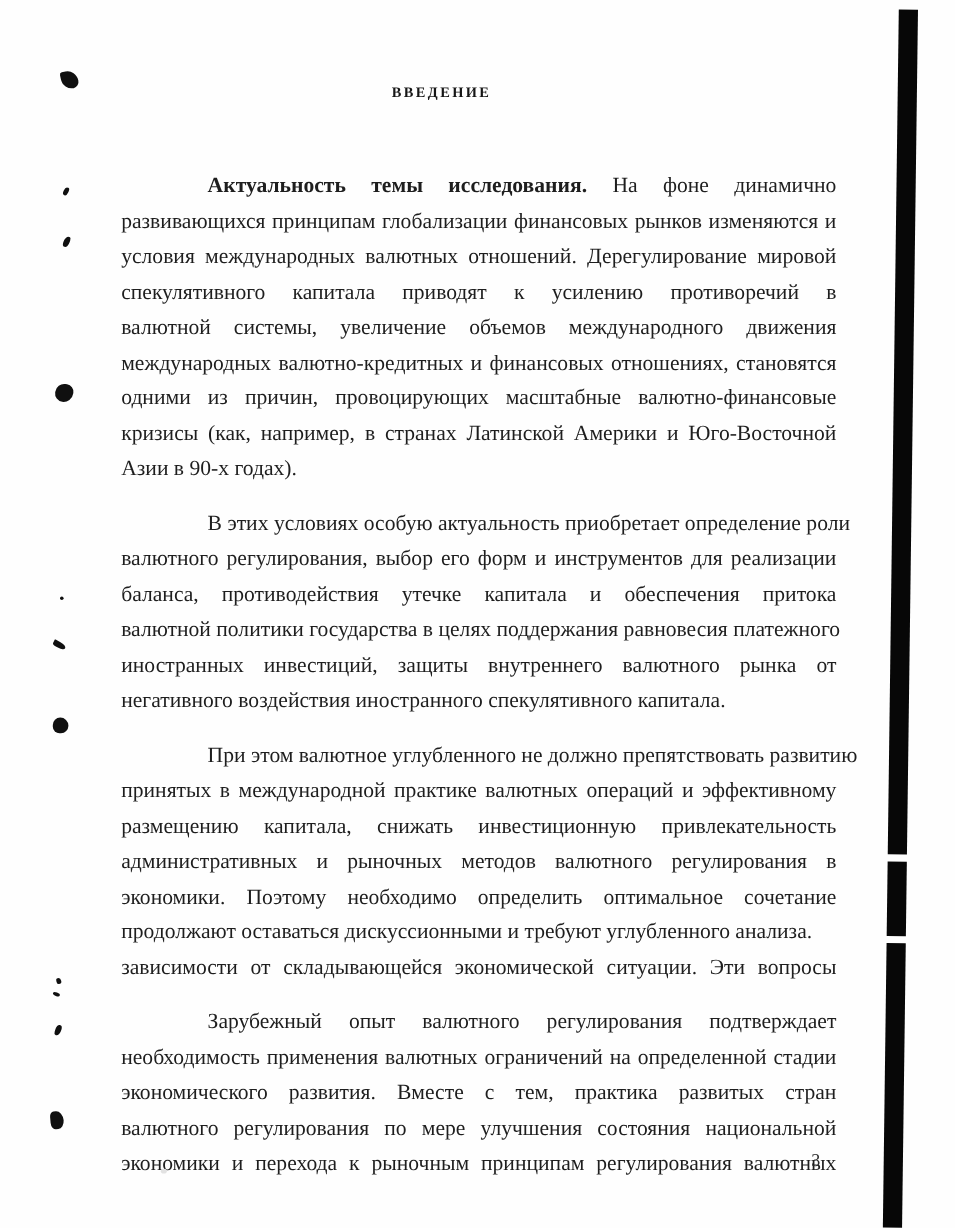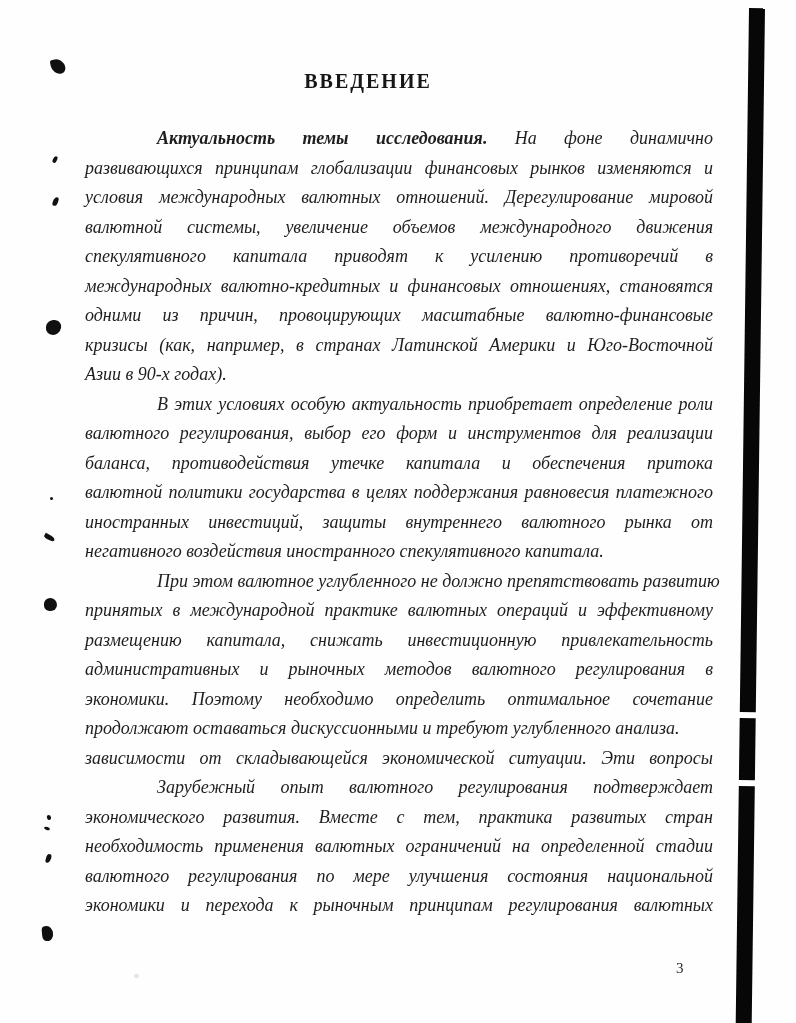--- a/index.html
+++ b/index.html
@@ -11,35 +11,35 @@
   }
   .page {
     position: relative;
     width: 796px; height: 1023px;
     background: #fefefe;
   }
   .doc-title {
     position: absolute;
     top: 70px; left: 0; right: 60px;
     text-align: center;
-    font-size: 20px;
+    font-size: 12px;
     font-weight: bold;
     letter-spacing: 2px;
     color: #161616;
     margin: 0;
   }
   .bodytext {
     position: absolute;
     left: 85px; top: 124px;
     width: 628px;
     font-size: 18px;
     line-height: 29.5px;
     color: #1e1e1e;
   }
-  .para { margin: 0; font-style: italic; }
+  .para { margin: 16px; }
   .line {
     text-align: justify;
     text-align-last: justify;
     height: 29.5px;
     white-space: nowrap;
   }
   .line.natural { text-align-last: left; }
   .line.first { text-indent: 72px; }
   .lead-bold { font-weight: bold; }
   .page-number {
@@ -81,22 +81,22 @@
 <div class="page">
 
   <h1 class="doc-title">ВВЕДЕНИЕ</h1>
 
   <div class="bodytext">
 
     <div class="para">
       <div class="line first"><span class="lead-bold">Актуальность темы исследования.</span> <span>На фоне динамично</span></div>
       <div class="line">развивающихся принципам глобализации финансовых рынков изменяются и</div>
       <div class="line">условия международных валютных отношений. Дерегулирование мировой</div>
+      <div class="line">спекулятивного капитала приводят к усилению противоречий в</div>
       <div class="line">валютной системы, увеличение объемов международного движения</div>
-      <div class="line">спекулятивного капитала приводят к усилению противоречий в</div>
       <div class="line">международных валютно-кредитных и финансовых отношениях, становятся</div>
       <div class="line">одними из причин, провоцирующих  масштабные валютно-финансовые</div>
       <div class="line">кризисы (как, например, в странах Латинской Америки и Юго-Восточной</div>
       <div class="line natural">Азии в 90-х годах).</div>
     </div>
 
     <div class="para">
       <div class="line first">В этих условиях особую актуальность приобретает определение роли</div>
       <div class="line">валютного регулирования, выбор его форм и инструментов для реализации</div>
       <div class="line">баланса, противодействия утечке капитала и обеспечения притока</div>
@@ -110,22 +110,22 @@
       <div class="line">принятых в международной практике валютных операций и эффективному</div>
       <div class="line">размещению капитала, снижать инвестиционную привлекательность</div>
       <div class="line">административных и рыночных методов валютного регулирования в</div>
       <div class="line">экономики. Поэтому необходимо определить оптимальное сочетание</div>
       <div class="line natural">продолжают оставаться дискуссионными и требуют углубленного анализа.</div>
       <div class="line">зависимости от складывающейся экономической ситуации. Эти вопросы</div>
     </div>
 
     <div class="para">
       <div class="line first">Зарубежный опыт валютного регулирования подтверждает</div>
+      <div class="line">необходимость применения валютных ограничений на определенной стадии</div>
       <div class="line">экономического развития. Вместе с тем, практика развитых стран</div>
-      <div class="line">необходимость применения валютных ограничений на определенной стадии</div>
       <div class="line">валютного регулирования по мере улучшения состояния национальной</div>
       <div class="line">экономики и перехода к рыночным принципам регулирования валютных</div>
     </div>
 
   </div>
 
   <div class="page-number">3</div>
 
   <div class="bind-bar">
     <div class="seg seg1"></div>

